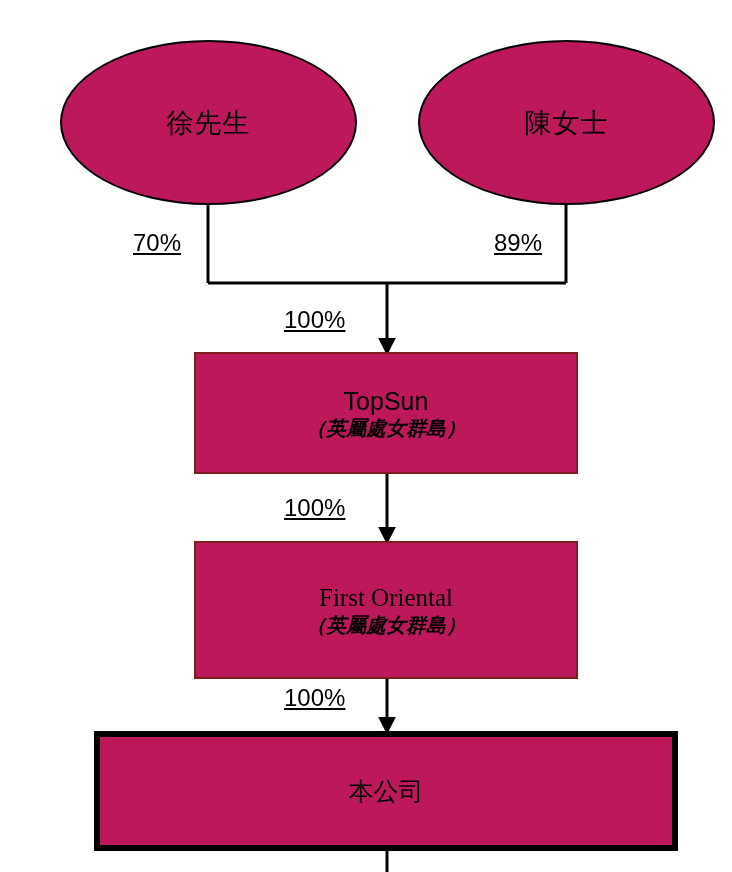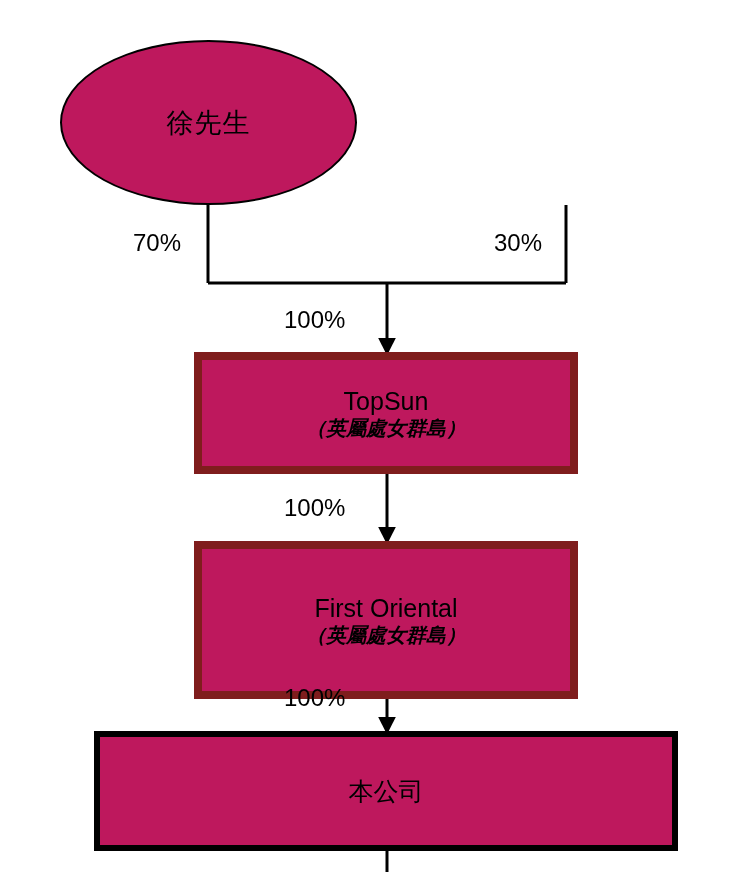--- a/index.html
+++ b/index.html
@@ -38,41 +38,42 @@
   }
   .ellipse {
     border: 2px solid #000000;
     border-radius: 50%;
   }
   .ellipse .name {
     font-size: 27px;
     letter-spacing: 1px;
   }
   .box {
-    border: 8px solid #7f1d1d;
+    border: 2px solid #7f1d1d;
   }
   .box.thick {
     border: 6px solid #000000;
     text-align: right;
   }
   .box .name {
     font-size: 25px;
     line-height: 1.2;
   }
   .box .sub {
     font-size: 20px;
     font-style: italic;
     font-weight: bold;
     line-height: 1.25;
   }
   .label {
     position: absolute;
     font-size: 24px;
     color: #000000;
     white-space: nowrap;
+    text-decoration: underline;
   }
 </style>
 </head>
 <body>
 
 <div id="canvas">
 
   <svg id="wires" viewBox="0 0 732 872">
     <defs>
       <marker id="arrow" viewBox="0 0 10 10" refX="8" refY="5" markerWidth="6" markerHeight="6" orient="auto-start-reverse">
@@ -92,34 +93,37 @@
 
     <path d="M 387 664 L 387 731" stroke="#000000" stroke-width="3" fill="none" marker-end="url(#arrow)"></path>
 
     <path d="M 387 851 L 387 872" stroke="#000000" stroke-width="3" fill="none"></path>
   </svg>
 
   <div class="node ellipse" style="left:60px; top:40px; width:297px; height:165px;">
     <span class="name">徐先生</span>
   </div>
 
+  <div class="node ellipse" style="left:418px; top:40px; width:297px; height:165px;">
+    <span class="name">陳女士</span>
+  </div>
 
   <div class="node box" style="left:194px; top:352px; width:384px; height:122px;">
     <span class="name">TopSun</span>
     <span class="sub">（英屬處女群島）</span>
   </div>
 
-  <div class="node box" style="left:194px; top:541px; width:384px; height:158px;">
+  <div class="node box" style="left:194px; top:541px; width:384px; height:138px;font-family:Liberation Serif, serif;">
     <span class="name">First Oriental</span>
     <span class="sub">（英屬處女群島）</span>
   </div>
 
   <div class="node box thick" style="left:94px; top:731px; width:584px; height:120px;">
     <span class="name">本公司</span>
   </div>
 
   <div class="label" style="left:133px; top:229px;">70%</div>
-  <div class="label" style="left:494px; top:229px;">30%</div>
+  <div class="label" style="left:494px; top:229px;">89%</div>
   <div class="label" style="left:284px; top:306px;">100%</div>
   <div class="label" style="left:284px; top:494px;">100%</div>
   <div class="label" style="left:284px; top:684px;">100%</div>
 
 </div>
 
 </body></html>

